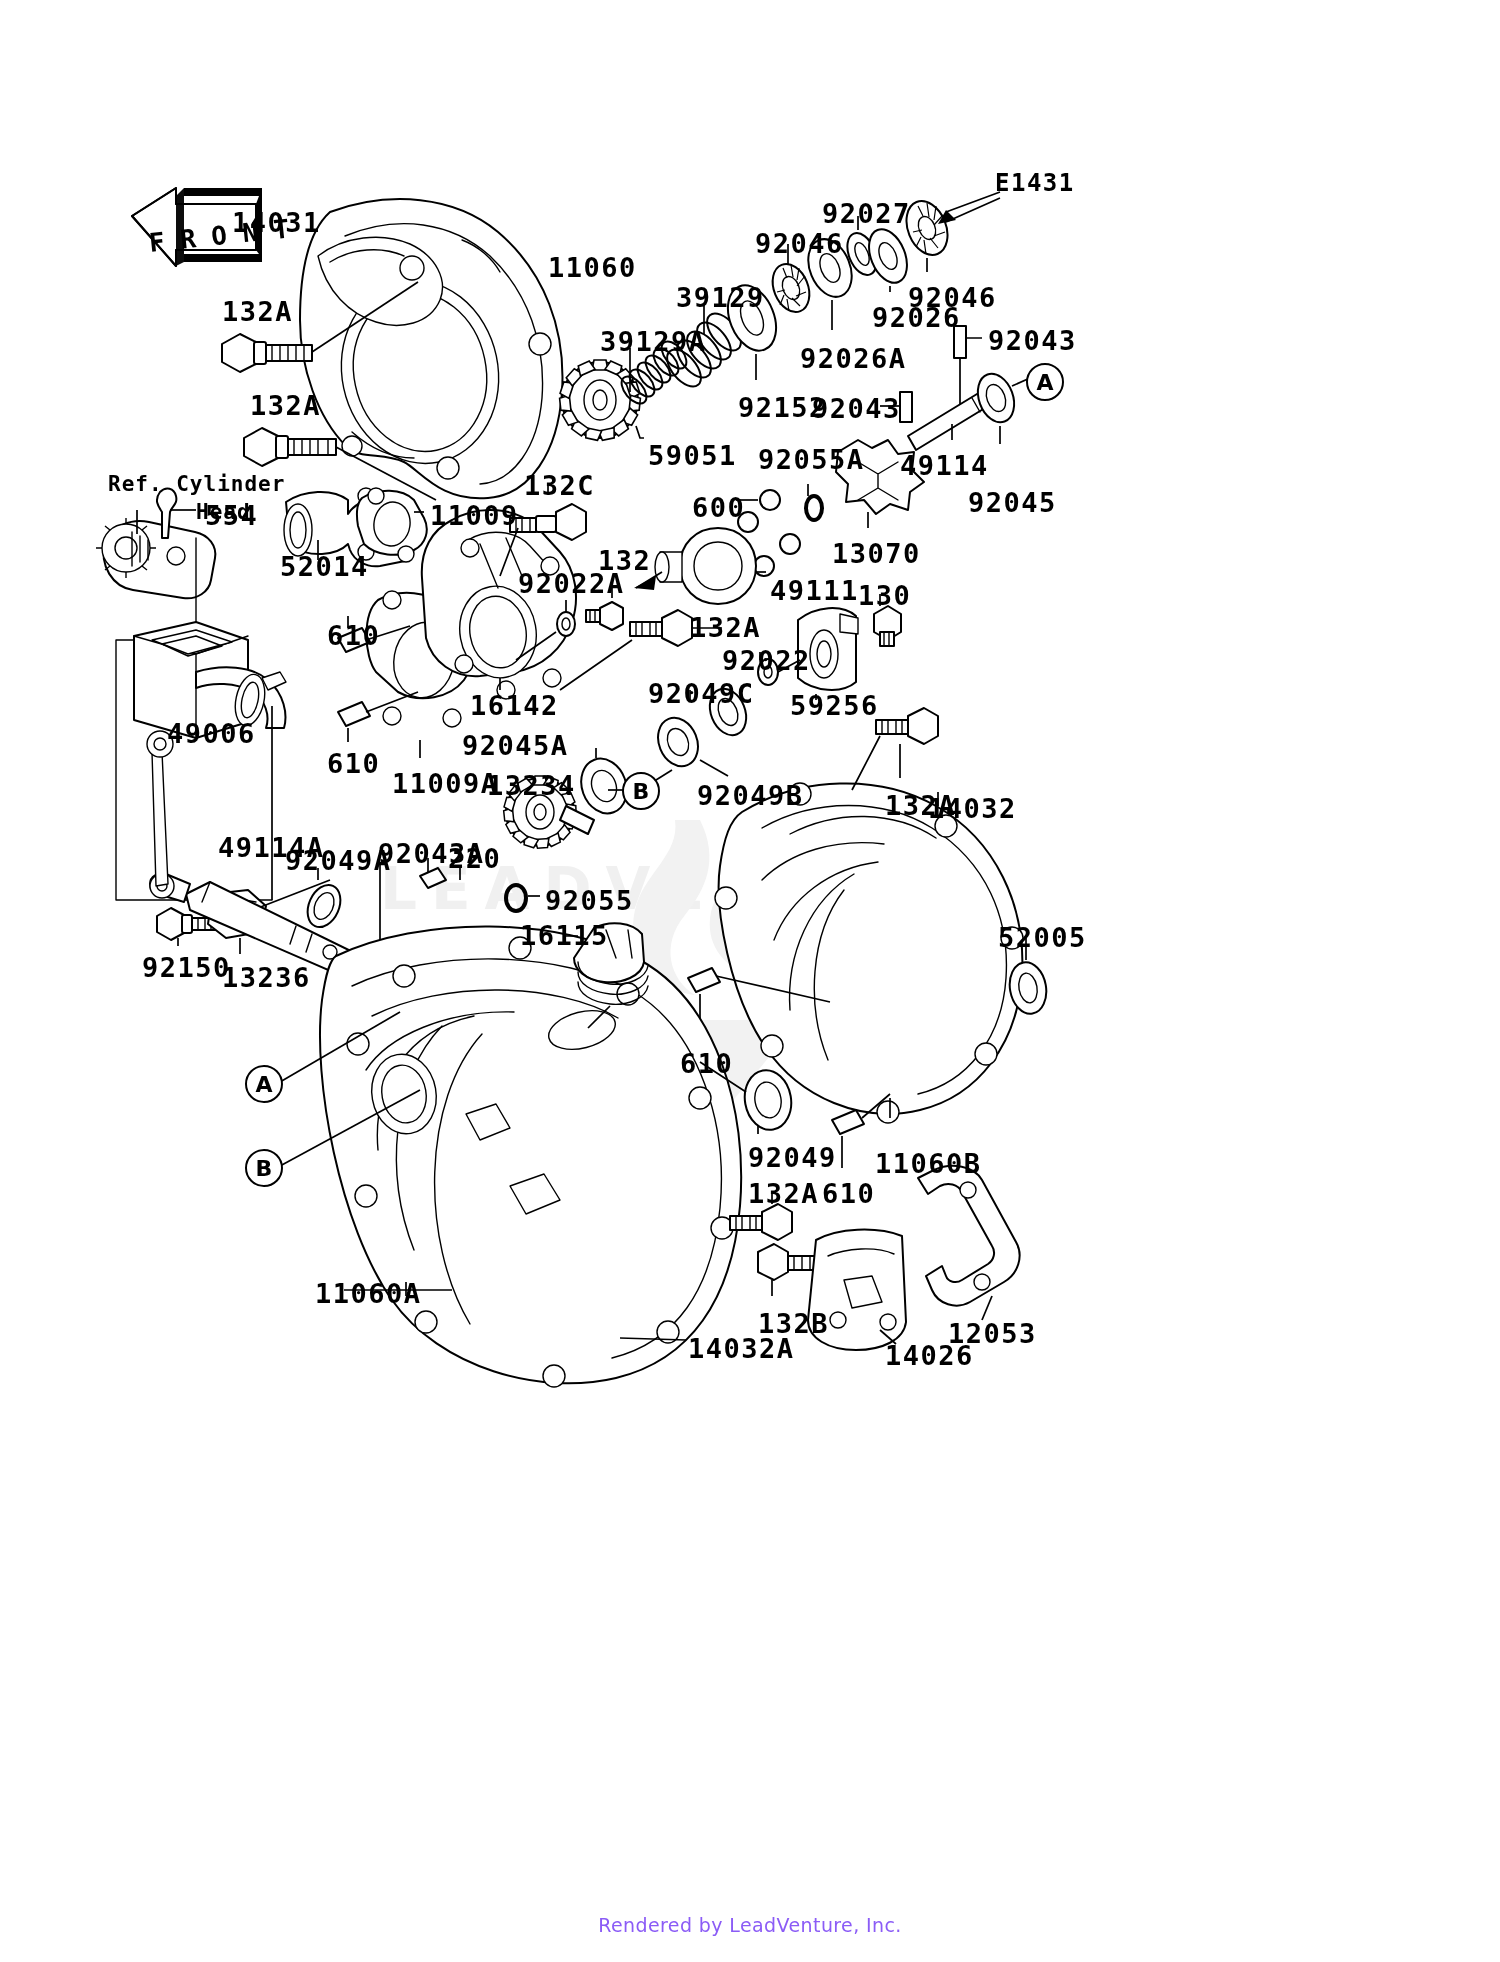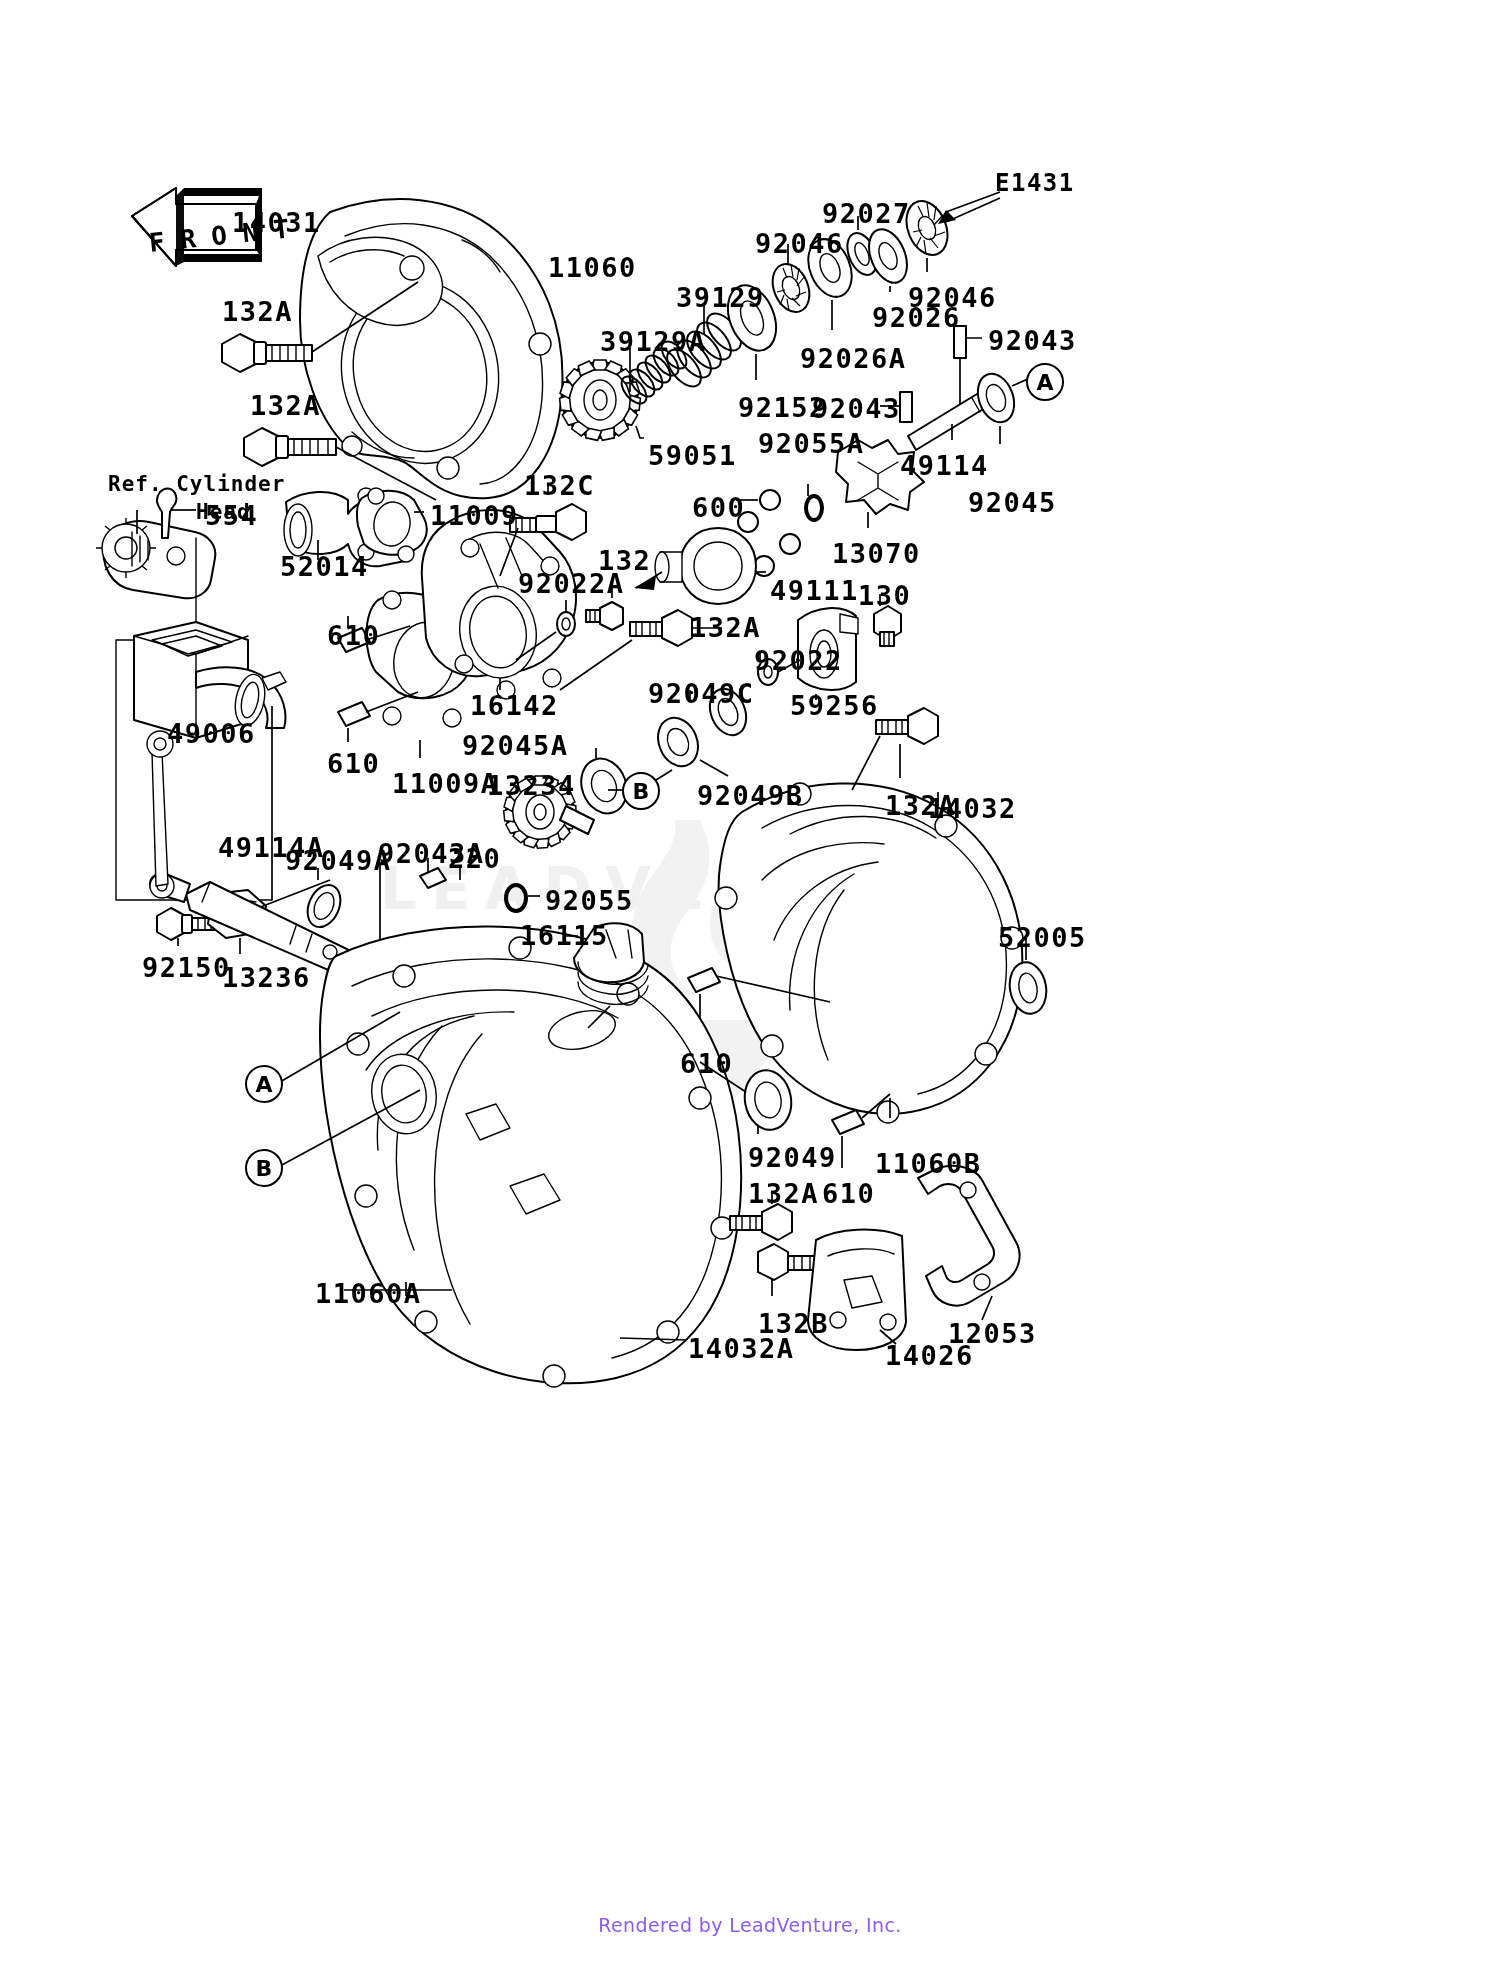--- a/index.html
+++ b/index.html
@@ -653,38 +653,38 @@
       <div class="lbl" style="left: 285px; top: 845px;">92049A</div>
       <div class="lbl" style="left: 378px; top: 838px;">92043A</div>
       <div class="lbl" style="left: 448px; top: 843px;">220</div>
       <div class="lbl" style="left: 545px; top: 885px;">92055</div>
       <div class="lbl" style="left: 142px; top: 952px;">92150</div>
       <div class="lbl" style="left: 222px; top: 962px;">13236</div>
       <div class="lbl" style="left: 487px; top: 770px;">13234</div>
       <div class="lbl" style="left: 462px; top: 730px; text-align: center;">92045A</div>
       <div class="lbl" style="left: 648px; top: 678px;">92049C</div>
       <div class="lbl" style="left: 697px; top: 780px;">92049B</div>
-      <div class="lbl" style="left: 754px; top: 645px;">92022</div>
+      <div class="lbl" style="left: 722px; top: 645px;">92022</div>
       <div class="lbl" style="left: 790px; top: 690px;">59256</div>
       <div class="lbl" style="left: 858px; top: 580px;">130</div>
       <div class="lbl" style="left: 690px; top: 612px;">132A</div>
       <div class="lbl" style="left: 676px; top: 282px;">39129</div>
       <div class="lbl" style="left: 600px; top: 326px;">39129A</div>
       <div class="lbl" style="left: 738px; top: 392px;">92152</div>
       <div class="lbl" style="left: 755px; top: 228px;">92046</div>
       <div class="lbl" style="left: 822px; top: 198px;">92027</div>
       <div class="lbl" style="left: 800px; top: 343px;">92026A</div>
       <div class="lbl" style="left: 872px; top: 302px;">92026</div>
       <div class="lbl" style="left: 908px; top: 282px;">92046</div>
       <div class="lbl" style="left: 988px; top: 325px;">92043</div>
       <div class="lbl" style="left: 812px; top: 393px;">92043</div>
       <div class="lbl" style="left: 900px; top: 450px;">49114</div>
       <div class="lbl" style="left: 968px; top: 443px; margin-top: 44px;">92045</div>
       <div class="lbl" style="left: 648px; top: 440px;">59051</div>
-      <div class="lbl" style="left: 758px; top: 428px;">92055A</div>
+      <div class="lbl" style="left: 758px; top: 444px;">92055A</div>
       <div class="lbl" style="left: 692px; top: 492px;">600</div>
       <div class="lbl" style="left: 832px; top: 538px;">13070</div>
       <div class="lbl" style="left: 770px; top: 575px;">49111</div>
       <div class="lbl" style="left: 885px; top: 790px;">132A</div>
       <div class="lbl" style="left: 928px; top: 793px;">14032</div>
       <div class="lbl" style="left: 998px; top: 922px;">52005</div>
       <div class="lbl" style="left: 520px; top: 920px;">16115</div>
       <div class="lbl" style="left: 680px; top: 1048px;">610</div>
       <div class="lbl" style="left: 748px; top: 1142px;">92049</div>
       <div class="lbl" style="left: 748px; top: 1178px;">132A</div>

